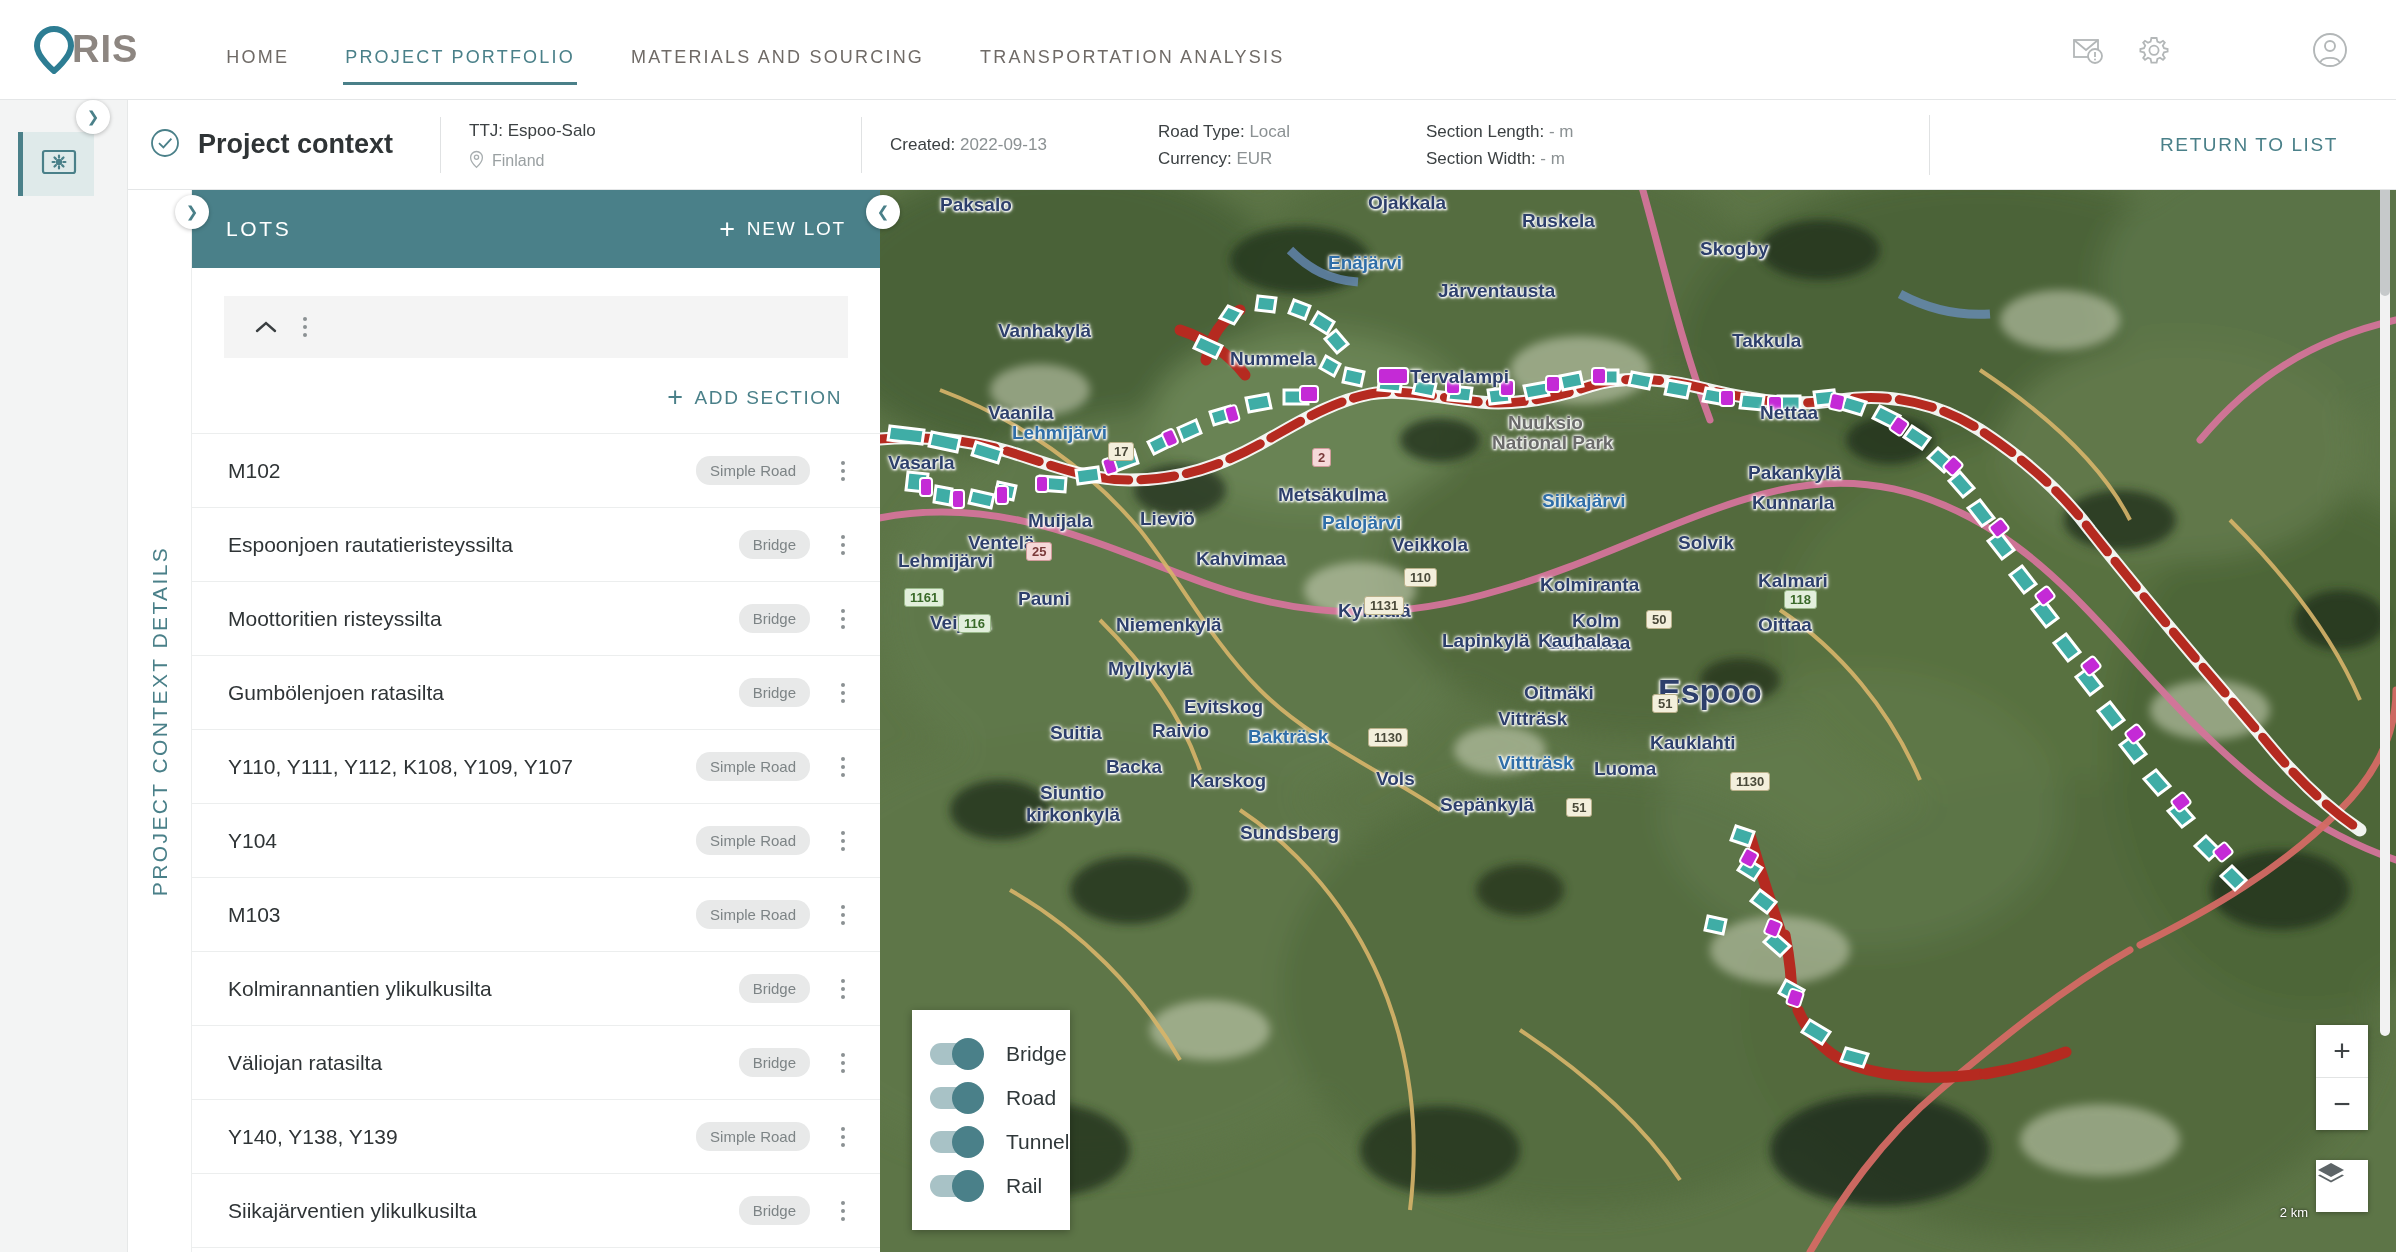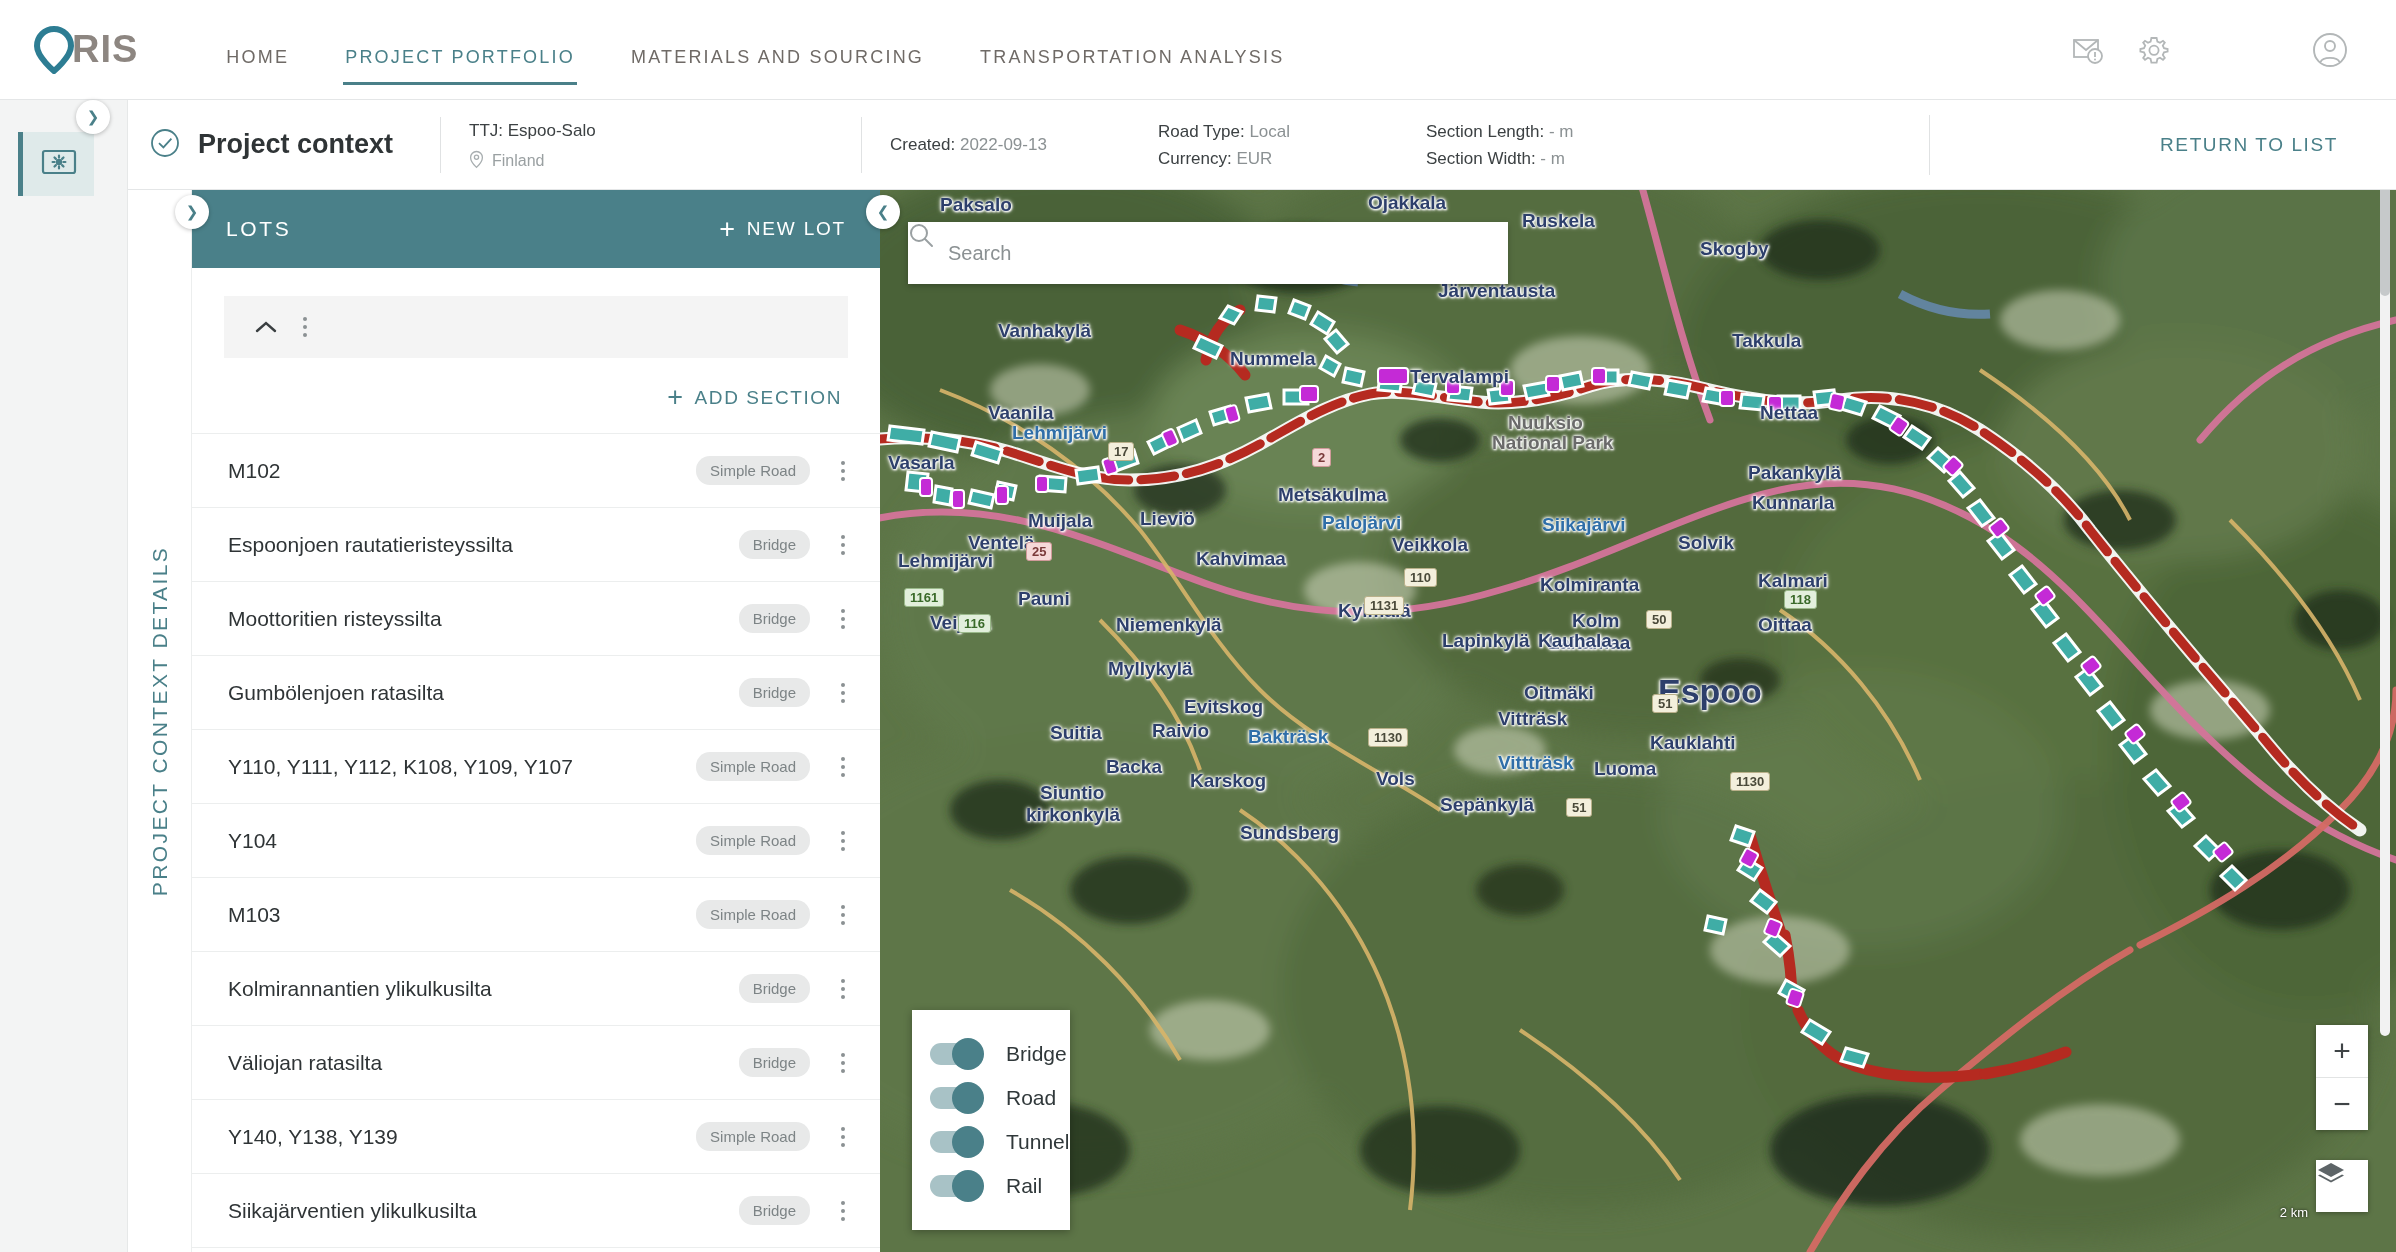--- a/index.html
+++ b/index.html
@@ -690,21 +690,21 @@
       <div class="mlabel" style="left:350px; top:158px;">Nummela</div>
       <div class="mlabel" style="left:530px; top:176px;">Tervalampi</div>
       <div class="mlabel" style="left:852px; top:140px;">Takkula</div>
       <div class="mlabel" style="left:108px; top:212px;">Vaanila</div>
       <div class="mlabel water" style="left:132px; top:232px;">Lehmijärvi</div>
       <div class="mlabel grey" style="left:628px; top:222px;">Nuuksio</div>
       <div class="mlabel grey" style="left:612px; top:242px;">National Park</div>
       <div class="mlabel" style="left:880px; top:212px;">Nettaa</div>
       <div class="mlabel" style="left:8px;   top:262px;">Vasarla</div>
       <div class="mlabel" style="left:398px; top:294px;">Metsäkulma</div>
-      <div class="mlabel water" style="left:662px; top:300px;margin-top:24px;">Siikajärvi</div>
+      <div class="mlabel water" style="left:662px; top:300px;">Siikajärvi</div>
       <div class="mlabel" style="left:868px; top:272px;">Pakankylä</div>
       <div class="mlabel" style="left:148px; top:320px;">Muijala</div>
       <div class="mlabel" style="left:260px; top:318px;">Lieviö</div>
       <div class="mlabel water" style="left:442px; top:322px;">Palojärvi</div>
       <div class="mlabel" style="left:798px; top:342px;">Solvik</div>
       <div class="mlabel" style="left:88px;  top:342px;">Ventelä</div>
       <div class="mlabel" style="left:512px; top:344px;">Veikkola</div>
       <div class="mlabel" style="left:18px;  top:360px;">Lehmijärvi</div>
       <div class="mlabel" style="left:316px; top:358px;">Kahvimaa</div>
       <div class="mlabel" style="left:872px; top:302px;">Kunnarla</div>
@@ -748,29 +748,20 @@
       <div class="shield" style="left:766px; top:420px;">50</div>
       <div class="shield" style="left:772px; top:504px;">51</div>
       <div class="shield" style="left:850px; top:582px;">1130</div>
       <div class="shield" style="left:686px; top:608px;">51</div>
       <div class="shield green" style="left:904px; top:400px;">118</div>
       <div class="shield" style="left:228px; top:252px;">17</div>
       <div class="shield red" style="left:146px; top:352px;">25</div>
       <div class="shield red" style="left:432px; top:258px;">2</div>
     </div>
 
-    <div class="searchbox">
-      <span>
-        <svg width="26" height="26" viewBox="0 0 26 26">
-          <circle cx="11" cy="11" r="8" fill="none" stroke="#9aa0a2" stroke-width="2"></circle>
-          <line x1="17" y1="17" x2="24" y2="24" stroke="#9aa0a2" stroke-width="2" stroke-linecap="round"></line>
-        </svg>
-      </span>
-      <span class="search-ph">Search</span>
-    </div>
 
     <div class="legend">
       <div class="leg-row">
         <span class="toggle">
             <i></i>
           </span>
         <span class="leg-label">Bridge</span>
       </div>
       <div class="leg-row">
         <span class="toggle">

